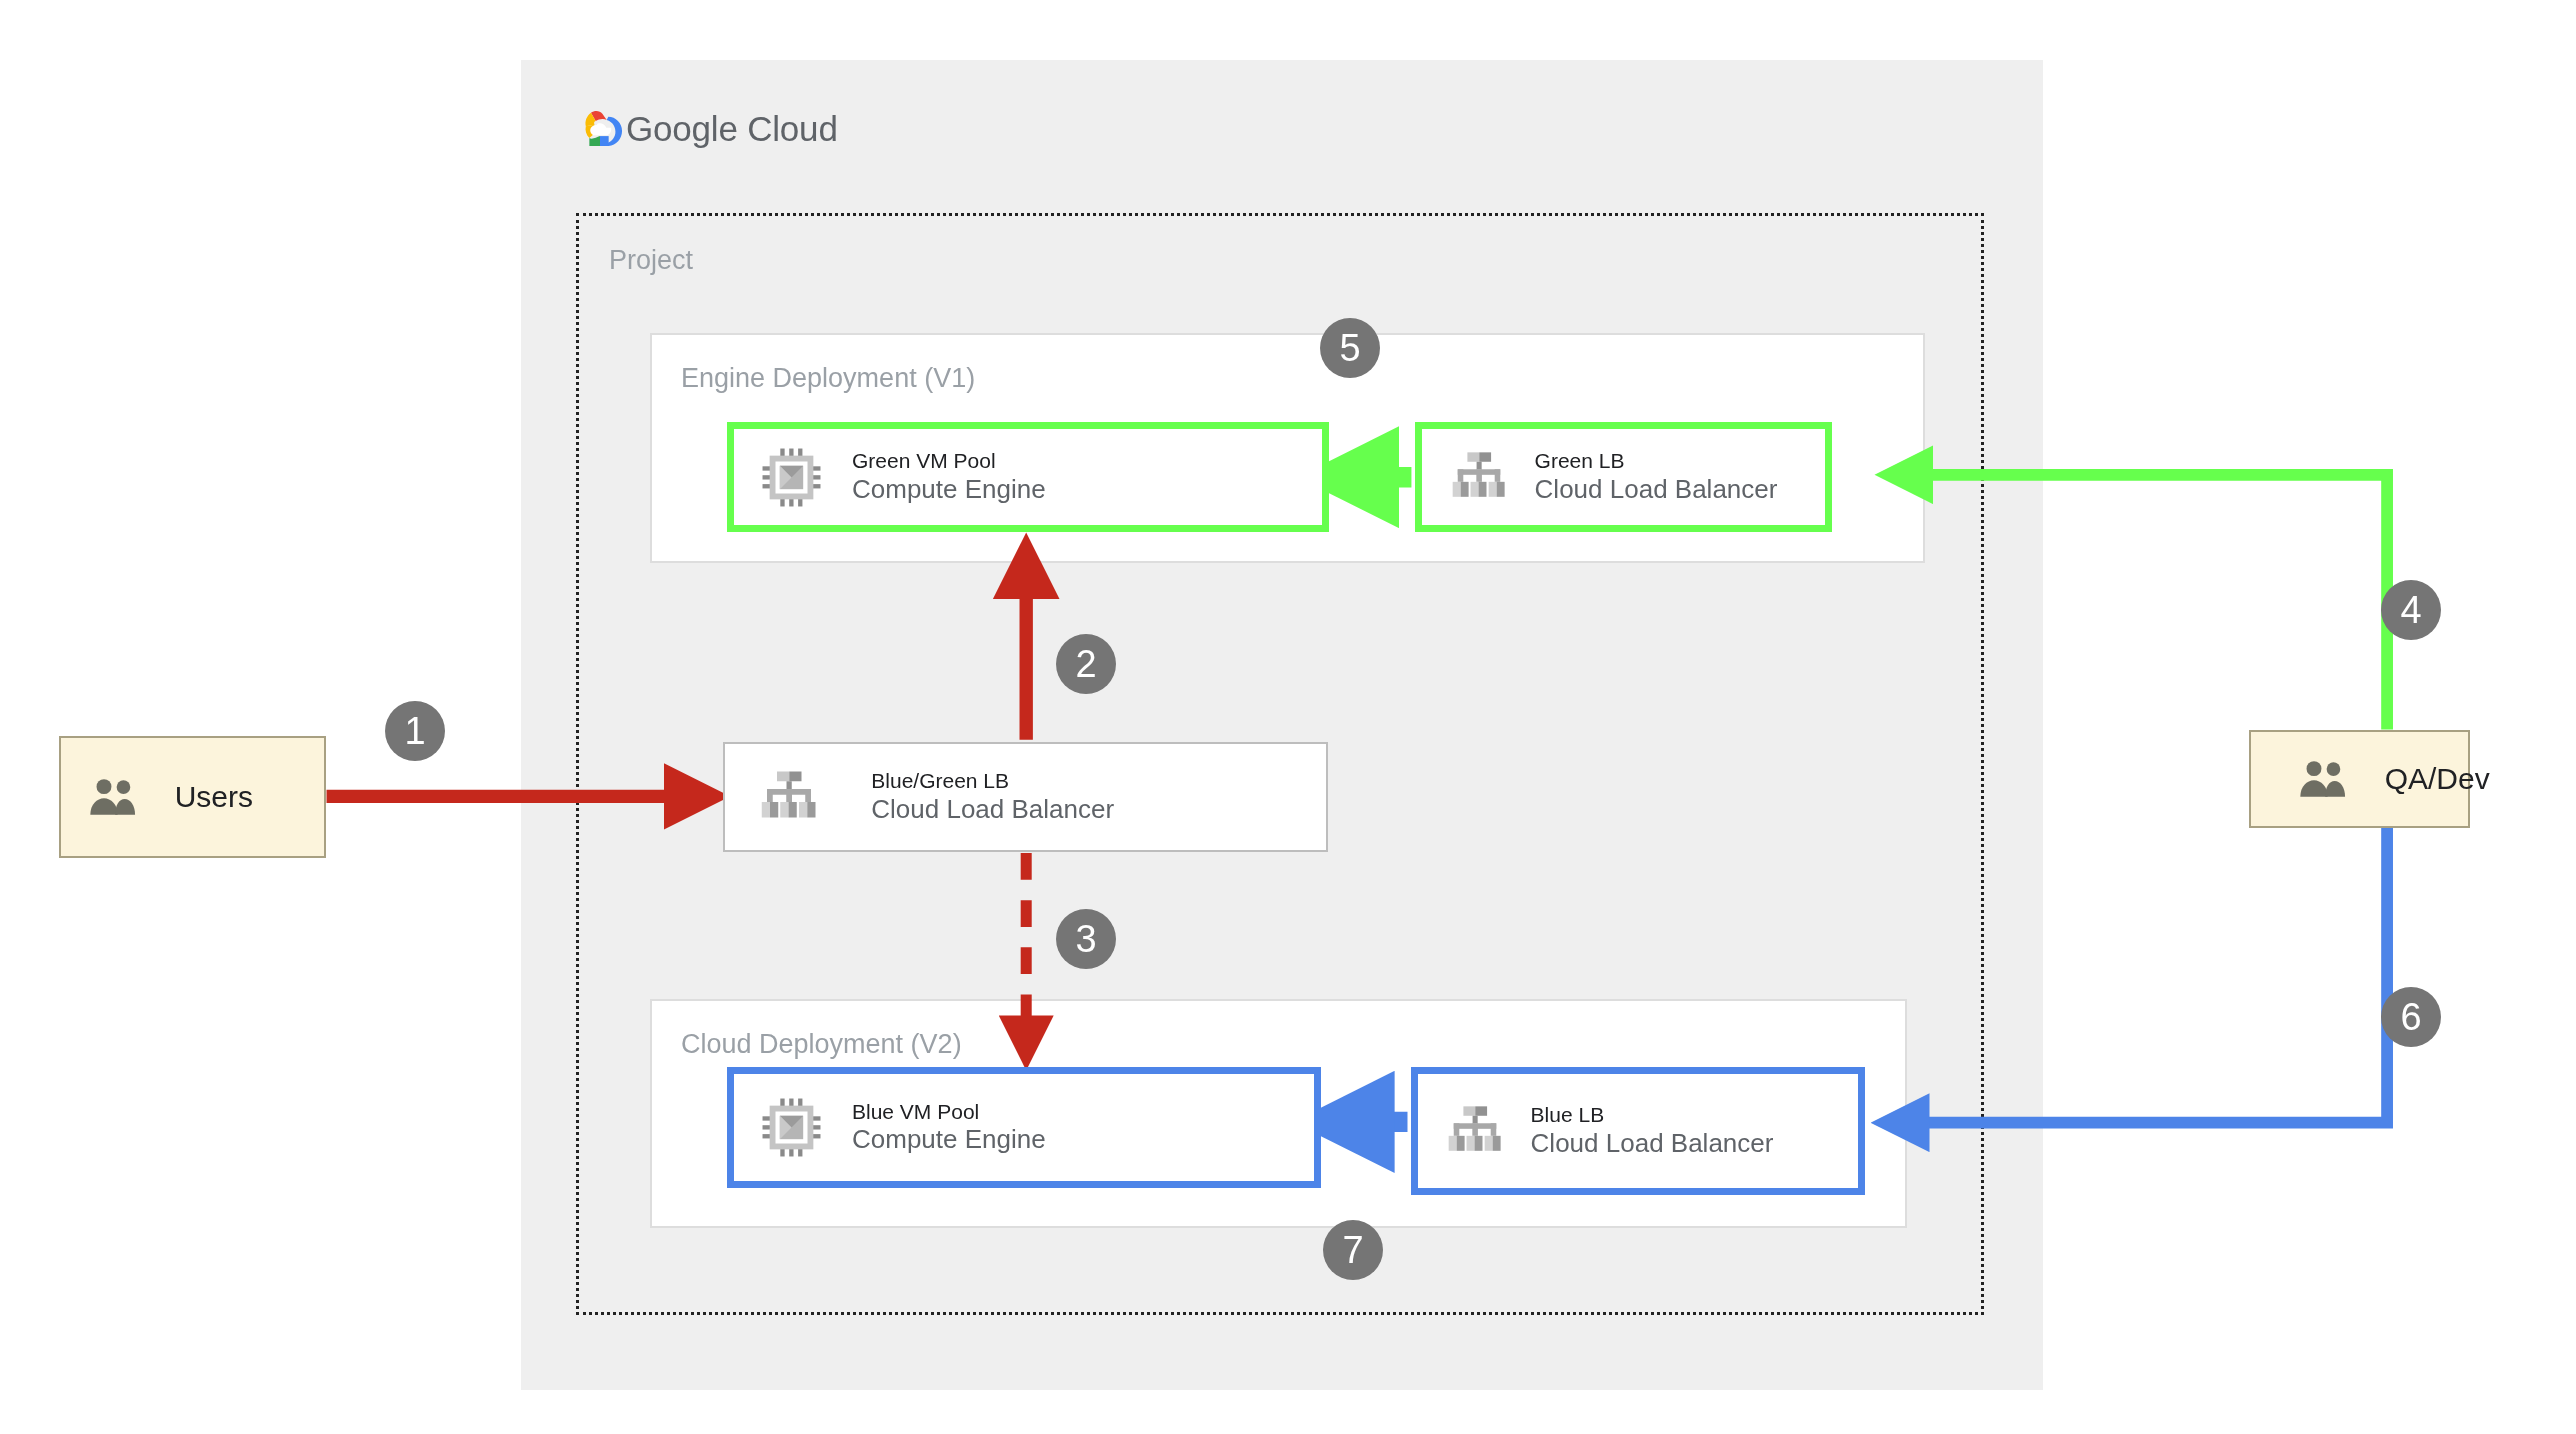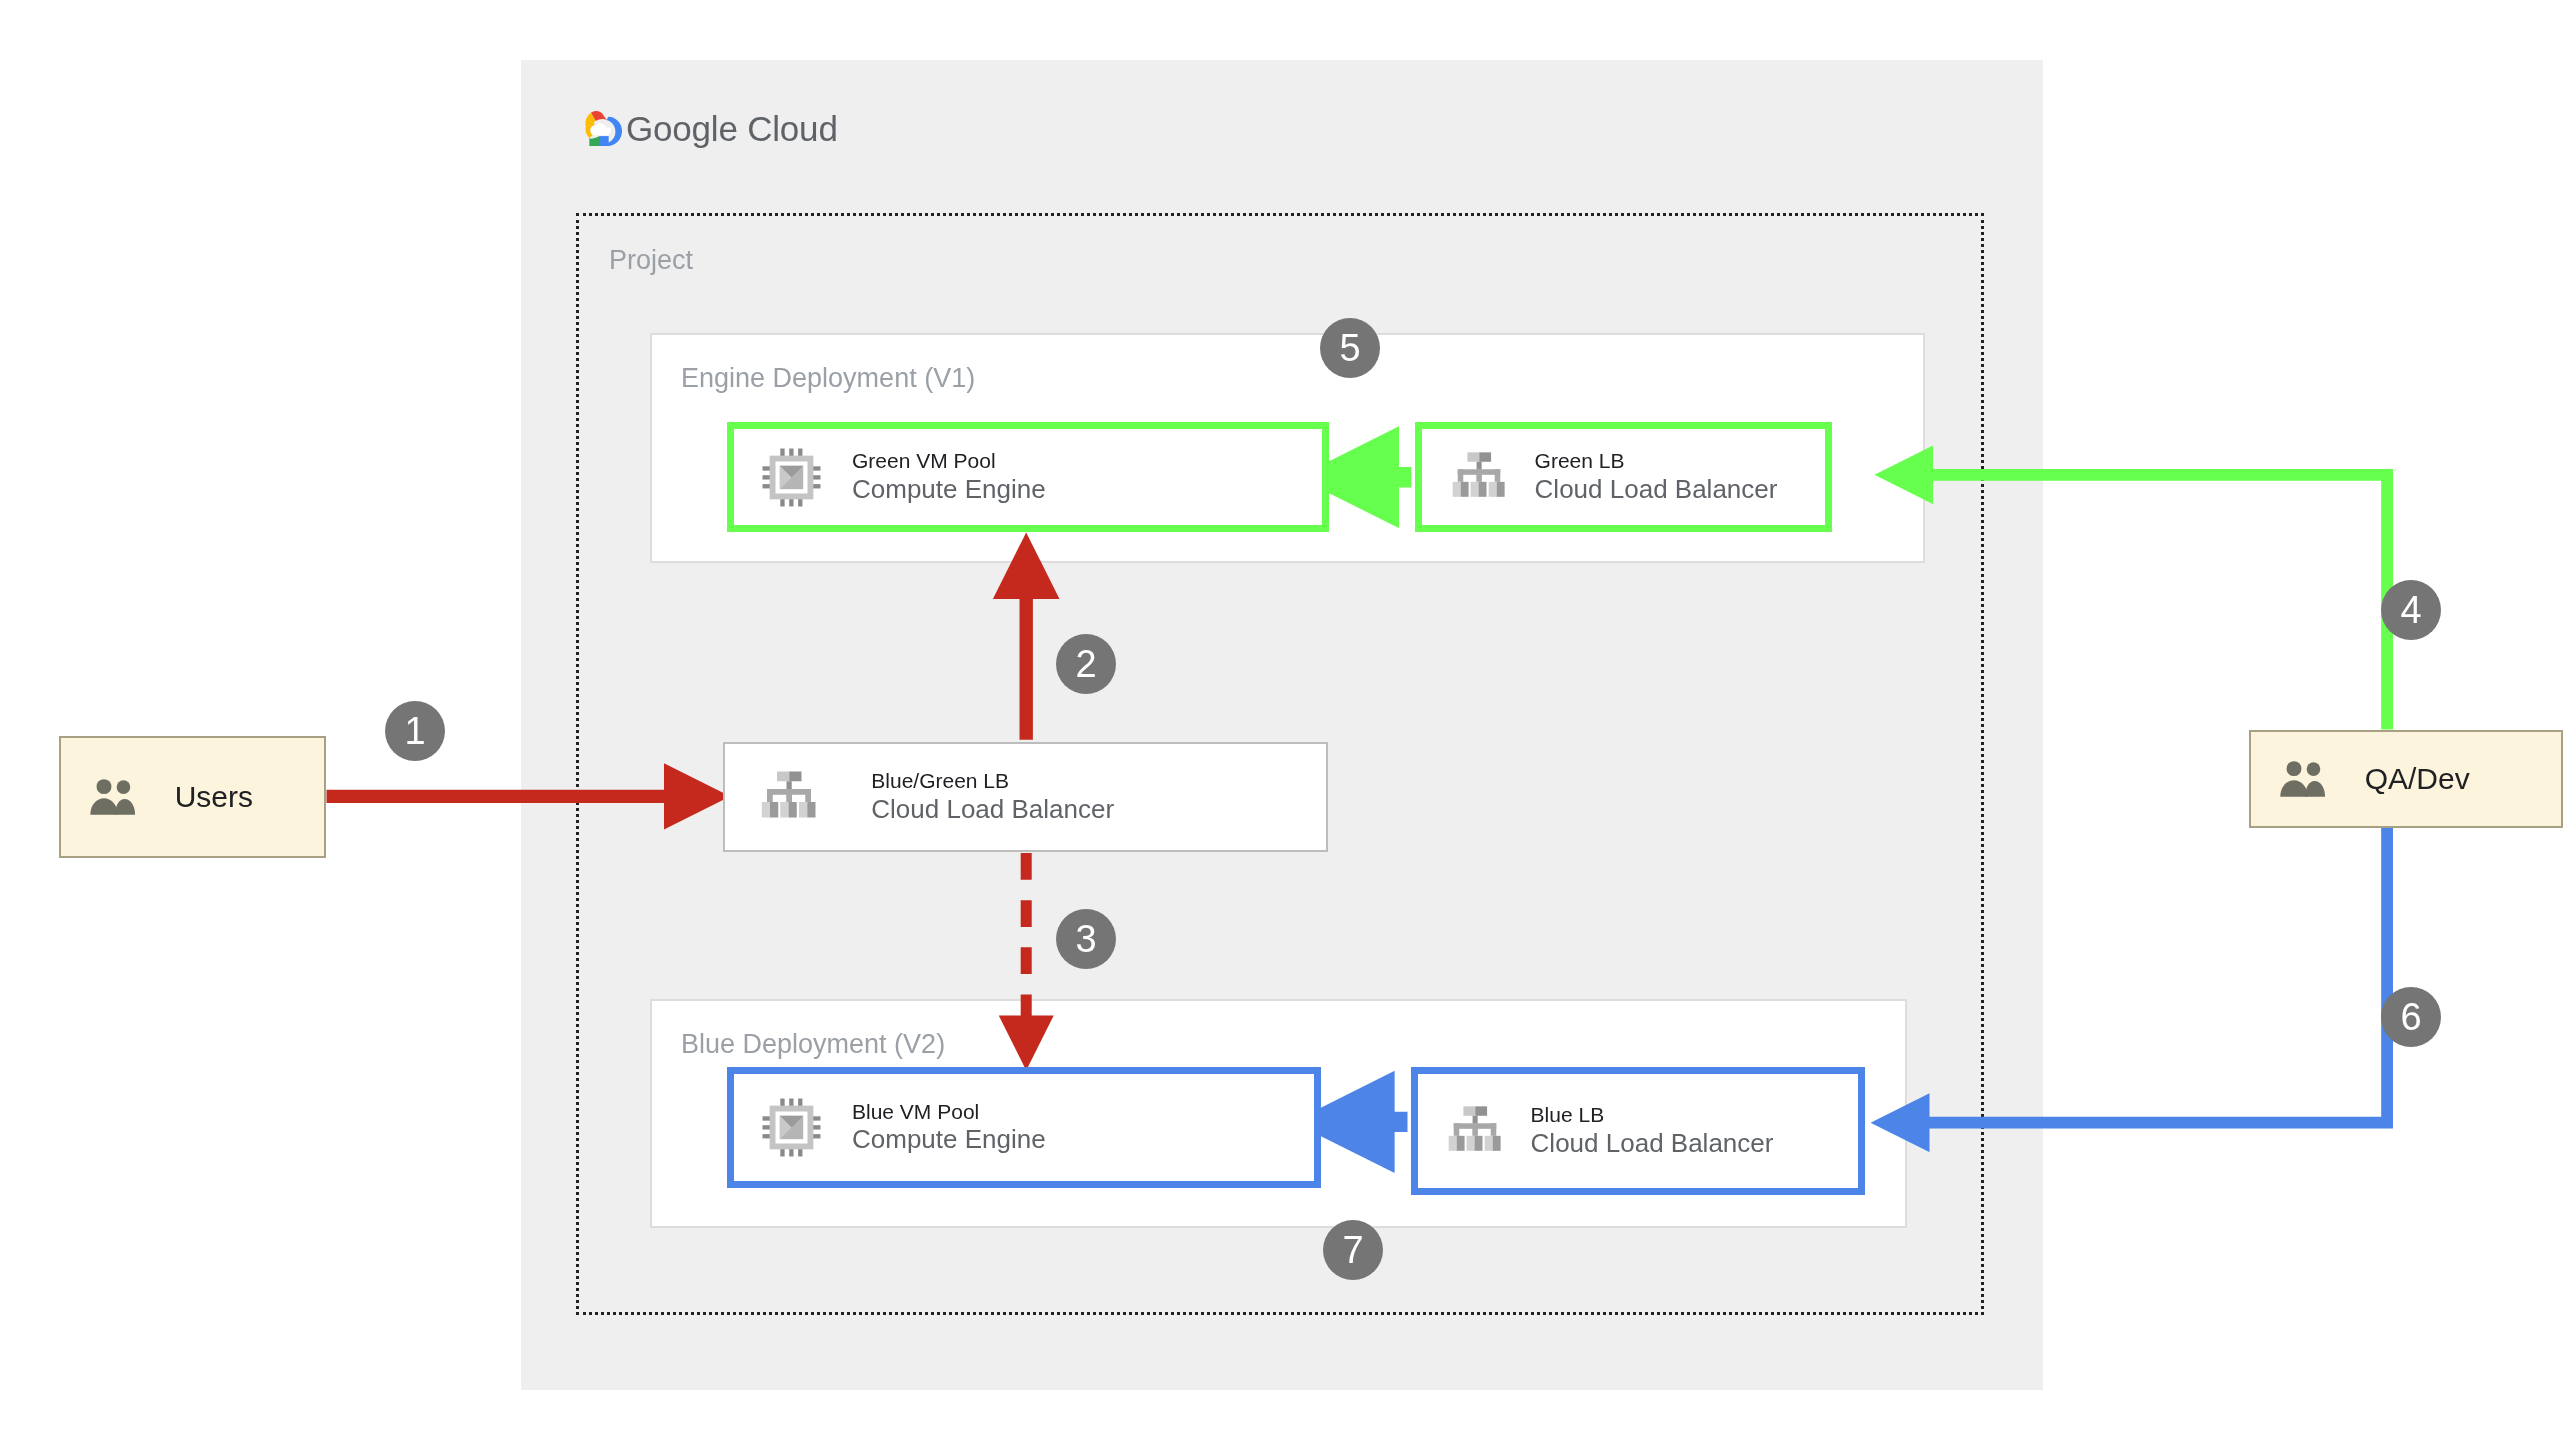--- a/index.html
+++ b/index.html
@@ -80,21 +80,21 @@
   .c-bglb .txt{margin-left:11px;}
 
   
   .actor{
     position:absolute;background:#FCF4DC;border:2.4px solid #A8A082;
     box-sizing:border-box;display:flex;align-items:center;
   }
   .actor .ic{flex:0 0 auto;width:79px;margin-left:15.7px;display:flex;align-items:center;justify-content:center;}
   .actor .lb{font-size:30px;color:#202124;margin-left:19px;white-space:nowrap;}
   .a-users{left:59px;top:736px;width:267px;height:122px;}
-  .a-qadev{left:2249px;top:730px;width:314px;height:98px;}
+  .a-qadev{left:2249px;top:730px;width:221px;height:98px;padding-left:20px;}
 
   
   .wires{position:absolute;left:0;top:0;width:2576px;height:1434px;pointer-events:none;}
 
   
   .badge{
     position:absolute;width:60px;height:60px;border-radius:50%;
     background:#757575;color:#FFFFFF;
     display:flex;align-items:center;justify-content:center;
     font-size:38px;line-height:1;
@@ -128,21 +128,21 @@
     <div class="gc-wordmark"><span class="w1">Google</span> <span class="w2">Cloud</span></div>
   </div>
 
   <div class="project-box"></div>
   <div class="project-label">Project</div>
 
   <div class="dep-panel dep-green"></div>
   <div class="dep-title dep-title-green">Engine Deployment (V1)</div>
 
   <div class="dep-panel dep-blue"></div>
-  <div class="dep-title dep-title-blue">Blue Deployment (V2)</div>
+  <div class="dep-title dep-title-blue">Cloud Deployment (V2)</div>
 
   <svg class="wires" viewBox="0 0 3276 1824">
     <defs>
       <marker id="ar-red" markerWidth="5" markerHeight="5" refX="2.6" refY="2.5" orient="auto" markerUnits="strokeWidth">
         <path d="M0,0 L5,2.5 L0,5 z" fill="#C5281C"></path>
       </marker>
       <marker id="ar-green" markerWidth="5" markerHeight="5" refX="2.6" refY="2.5" orient="auto" markerUnits="strokeWidth">
         <path d="M0,0 L5,2.5 L0,5 z" fill="#66FF4D"></path>
       </marker>
       <marker id="ar-blue" markerWidth="5" markerHeight="5" refX="2.6" refY="2.5" orient="auto" markerUnits="strokeWidth">

